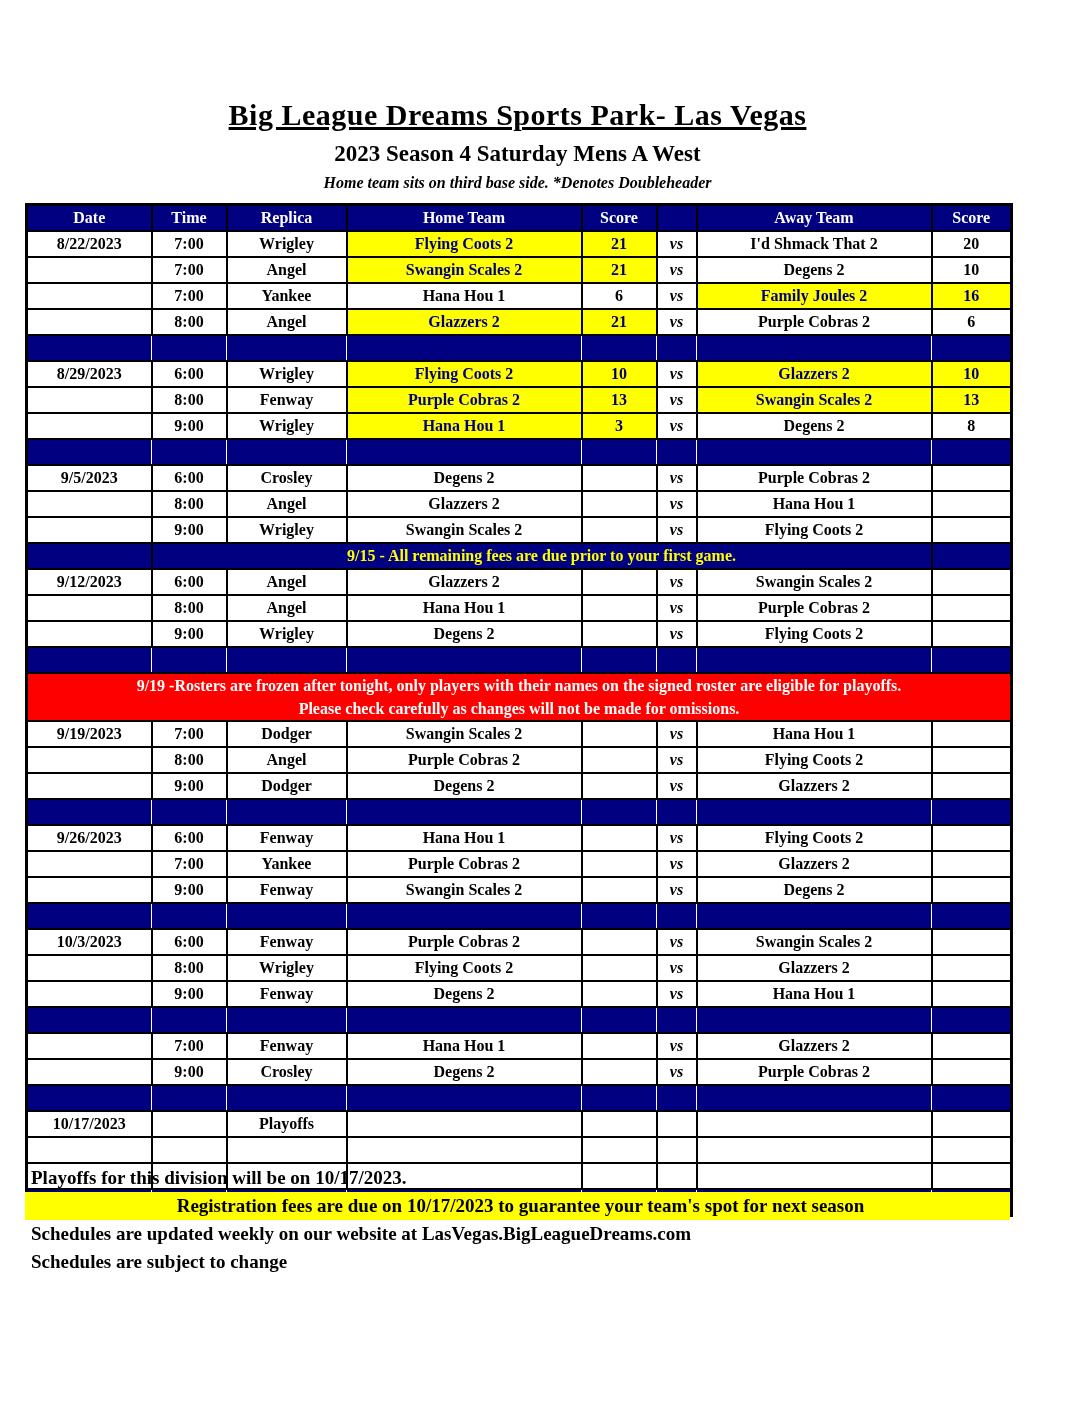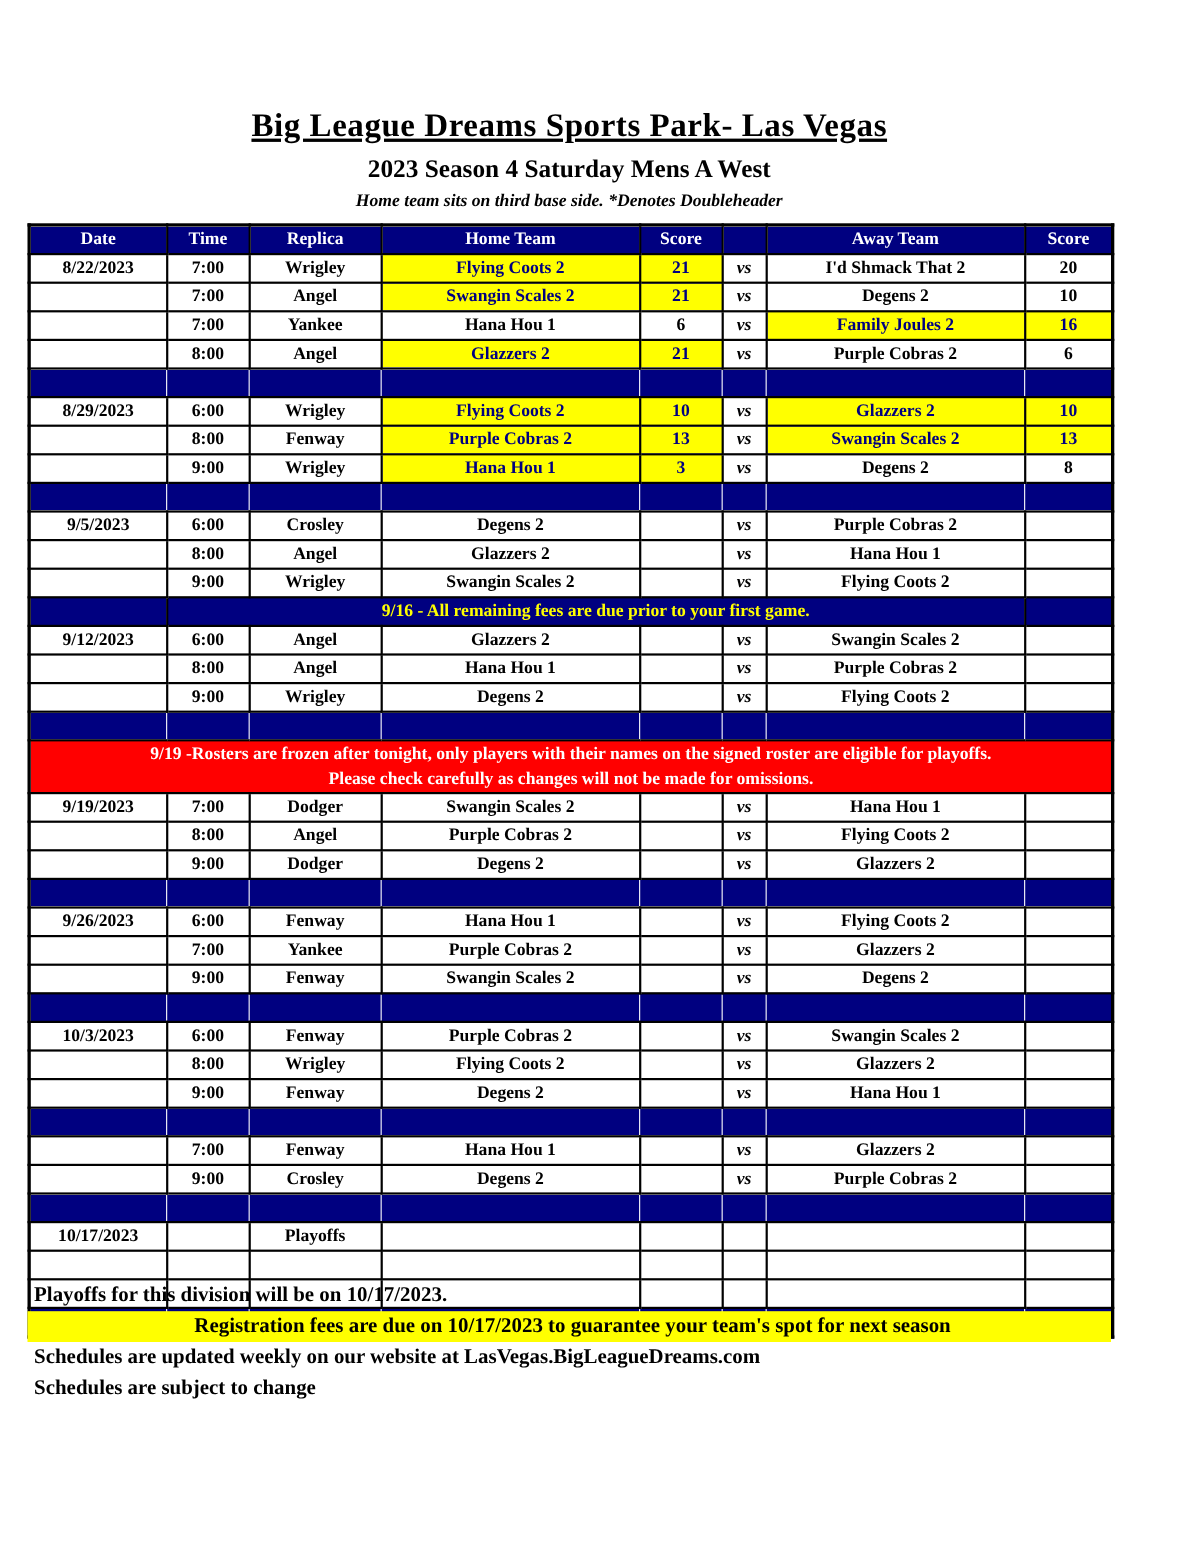--- a/index.html
+++ b/index.html
@@ -193,21 +193,21 @@
           <td>9:00</td>
           <td>Wrigley</td>
           <td>Swangin Scales 2</td>
           <td></td>
           <td class="vs">vs</td>
           <td>Flying Coots 2</td>
           <td></td>
         </tr>
         <tr>
           <td class="navy-cell"></td>
-          <td class="navy-cell notice-text" colspan="6">9/16 - All remaining fees are due prior to your first game.</td>
+          <td class="navy-cell notice-text" colspan="6">9/15 - All remaining fees are due prior to your first game.</td>
           <td class="navy-cell"></td>
         </tr>
         <tr>
           <td>9/12/2023</td>
           <td>6:00</td>
           <td>Angel</td>
           <td>Glazzers 2</td>
           <td></td>
           <td class="vs">vs</td>
           <td>Swangin Scales 2</td>

